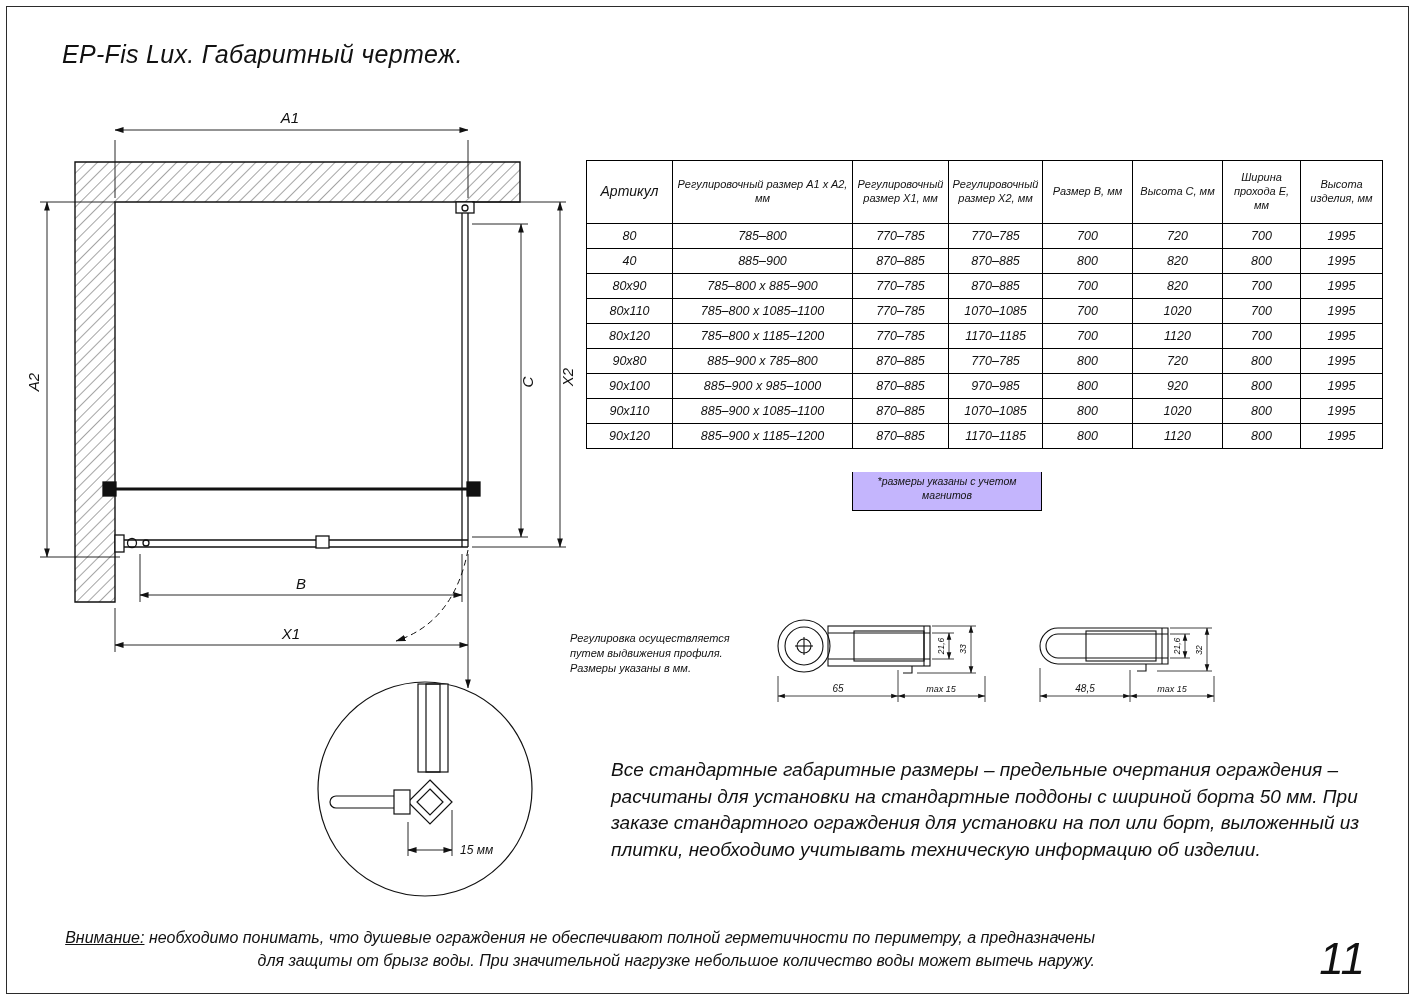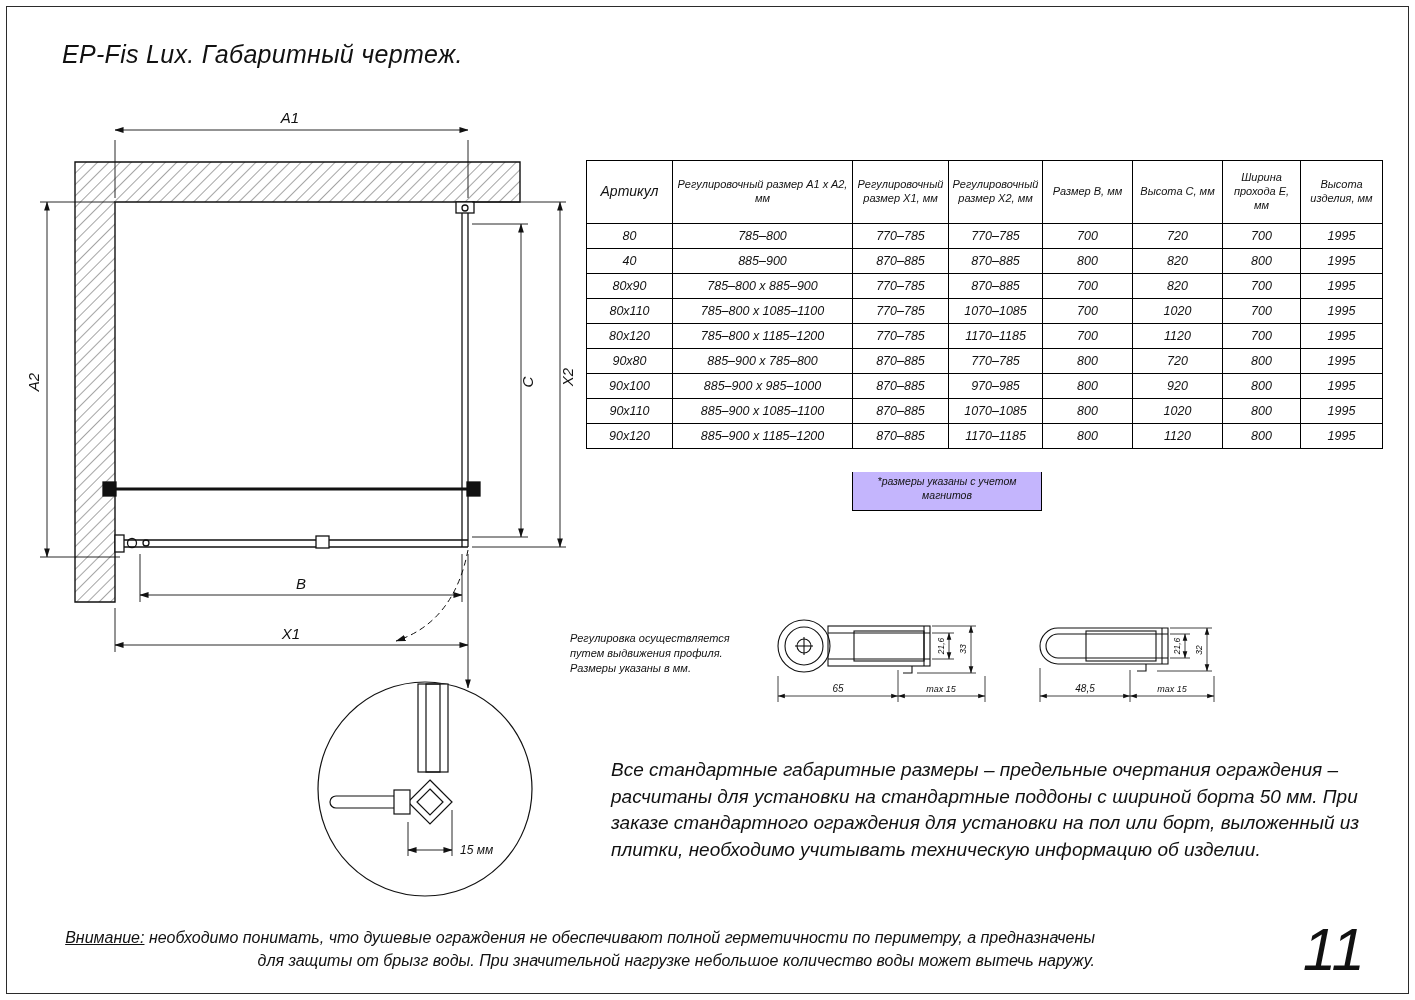--- a/index.html
+++ b/index.html
@@ -32,21 +32,21 @@
   }
   .paragraph{
     position:absolute;left:583px;top:757px;width:752px;
     font-size:19px;font-style:italic;line-height:1.4;margin-left:28px;
   }
   .warning{
     position:absolute;left:55px;top:926px;width:1040px;
     font-size:16px;font-style:italic;line-height:1.45;text-align:right;
   }
   .warning .lbl{text-decoration:underline;}
-  .page-num{position:absolute;right:50px;bottom:16px;font-size:60px;font-style:italic;}
+  .page-num{position:absolute;right:50px;bottom:16px;font-size:44px;font-style:italic;}
 </style>
 </head>
 <body>
 
 <div class="frame"></div>
 
 <div class="title">EP-Fis Lux. Габаритный чертеж.</div>
 
 <svg id="main-drawing" width="560" height="815" viewBox="0 0 560 815">
   <defs>

